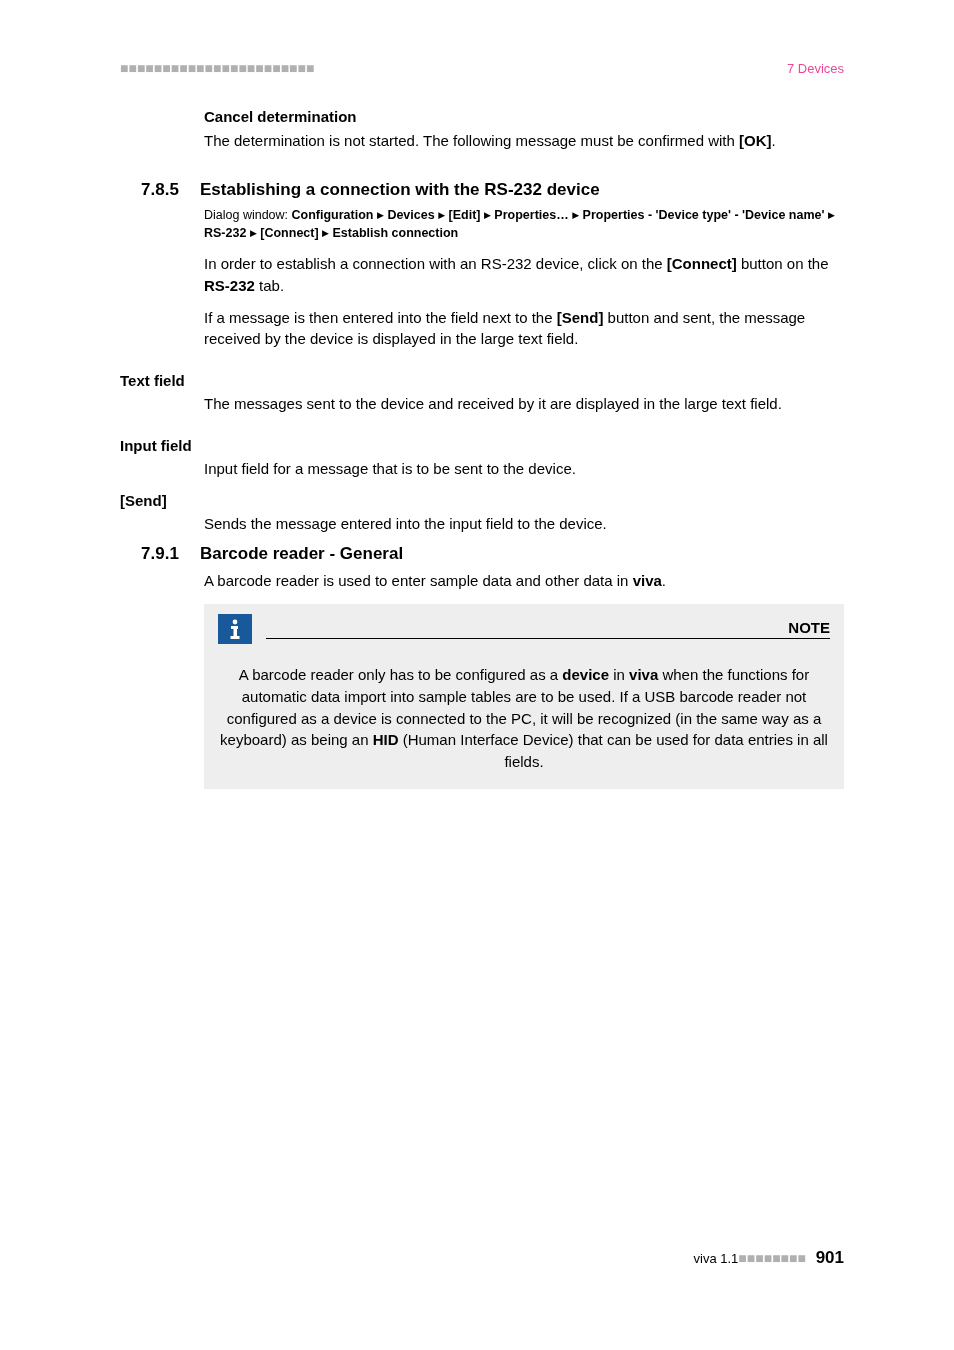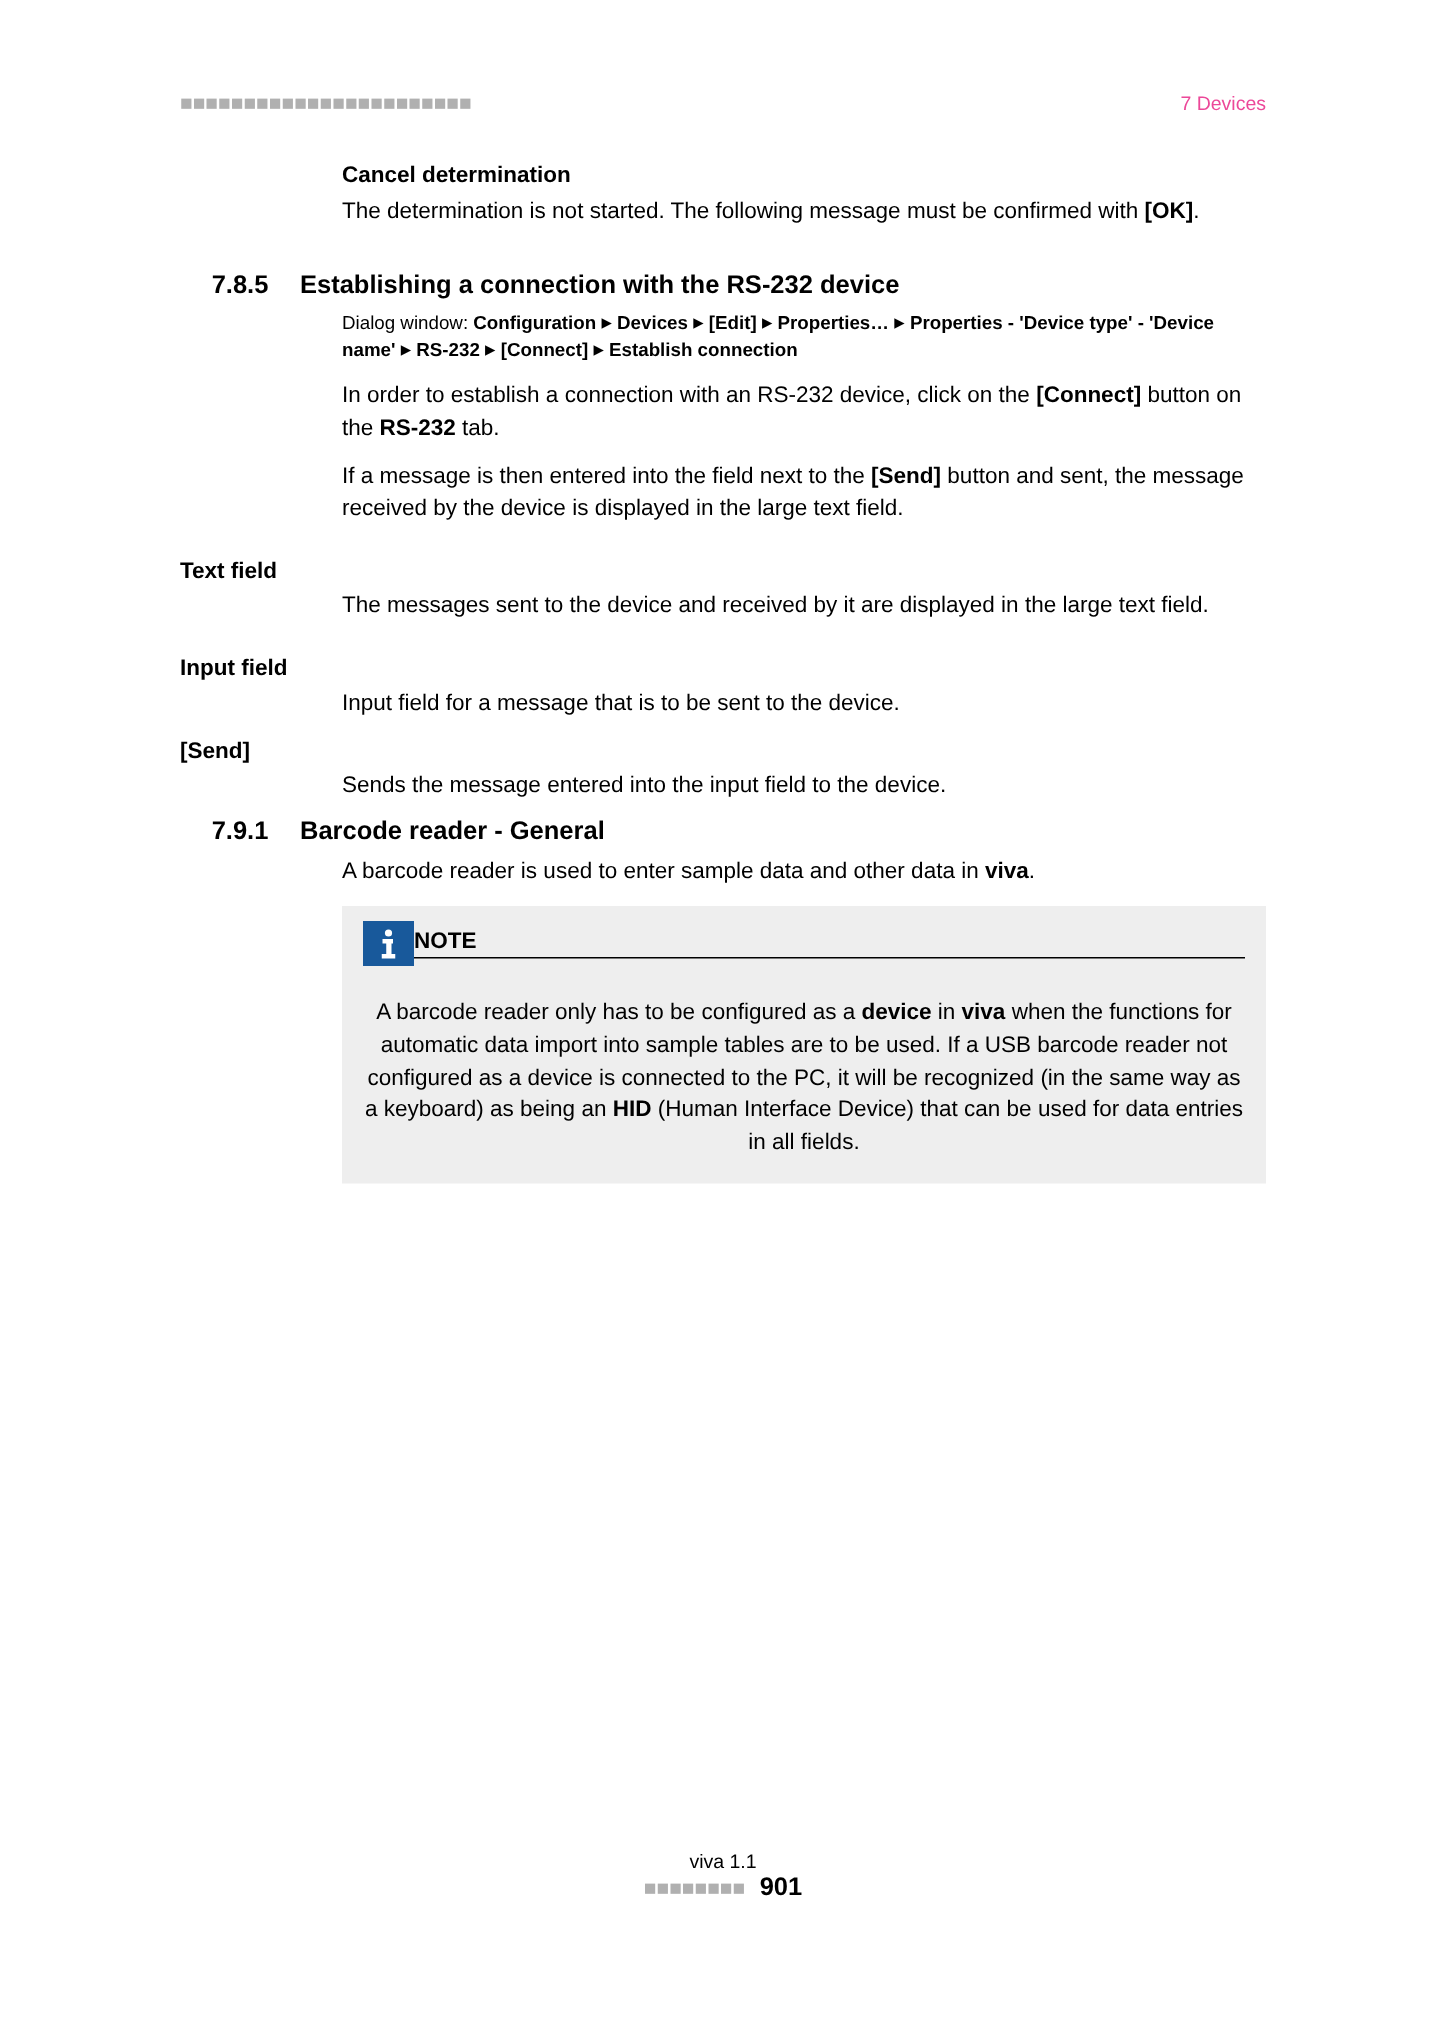--- a/index.html
+++ b/index.html
@@ -28,21 +28,21 @@
   .header-marks {
     color: #b0b0b0;
     letter-spacing: 0;
     font-size: 14px;
   }
   .header-right {
     font-size: 13px;
     color: #ec4899;
   }
   .indented-block {
-    margin-left: 108px;
+    margin-left: 84px;
   }
   .body-text {
     line-height: 1.45;
     margin-bottom: 10px;
     font-size: 15px;
   }
   .bold { font-weight: bold; }
   .sec-row {
     display: flex;
     margin-top: 28px;
@@ -88,21 +88,23 @@
     margin-bottom: 4px;
   }
   .note-box {
     background: #eeeeee;
     margin-top: 12px;
     padding: 10px 14px 16px 14px;
   }
   .note-head-row {
     display: flex;
     align-items: center;
+    gap: 14px;
     margin-bottom: 2px;
+    text-align: right;
   }
   .note-icon {
     width: 34px;
     height: 30px;
     background: #18599b;
     display: flex;
     align-items: center;
     justify-content: center;
     flex-shrink: 0;
   }
@@ -131,21 +133,20 @@
   }
   .footer {
     position: absolute;
     left: 120px;
     right: 110px;
     bottom: 22px;
     display: flex;
     justify-content: flex-end;
     align-items: center;
     font-size: 13px;
-    flex-direction: column;
   }
   .footer-marks {
     color: #b0b0b0;
     letter-spacing: 0;
     font-size: 14px;
   }
   .page-num {
     font-weight: bold;
     font-size: 17px;
     margin-left: 6px;

